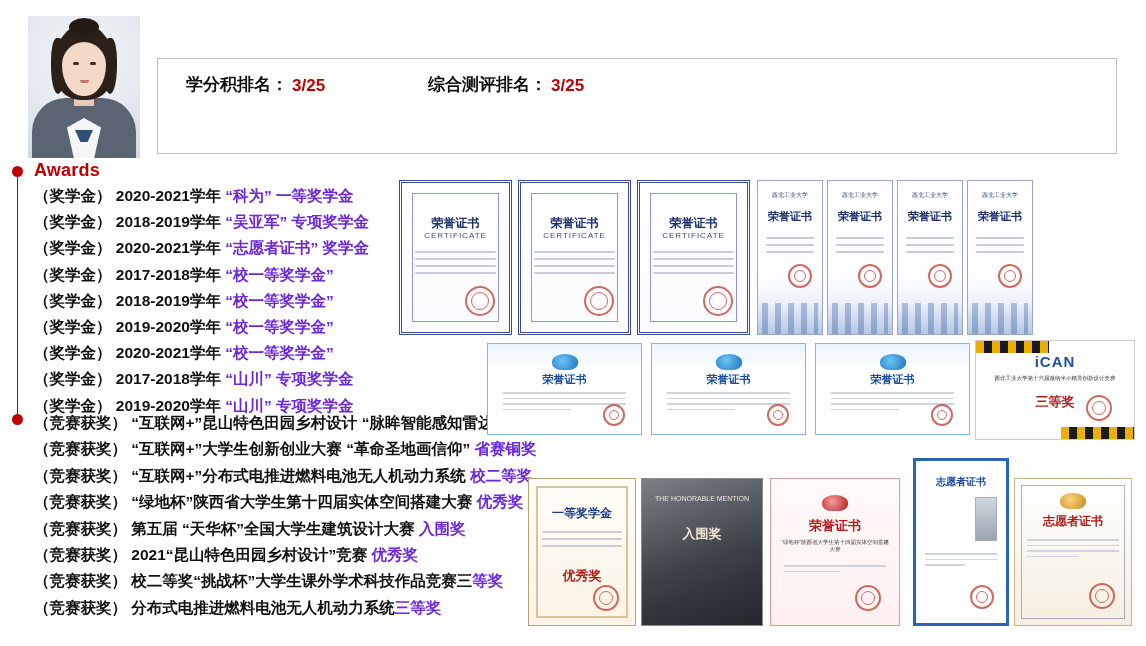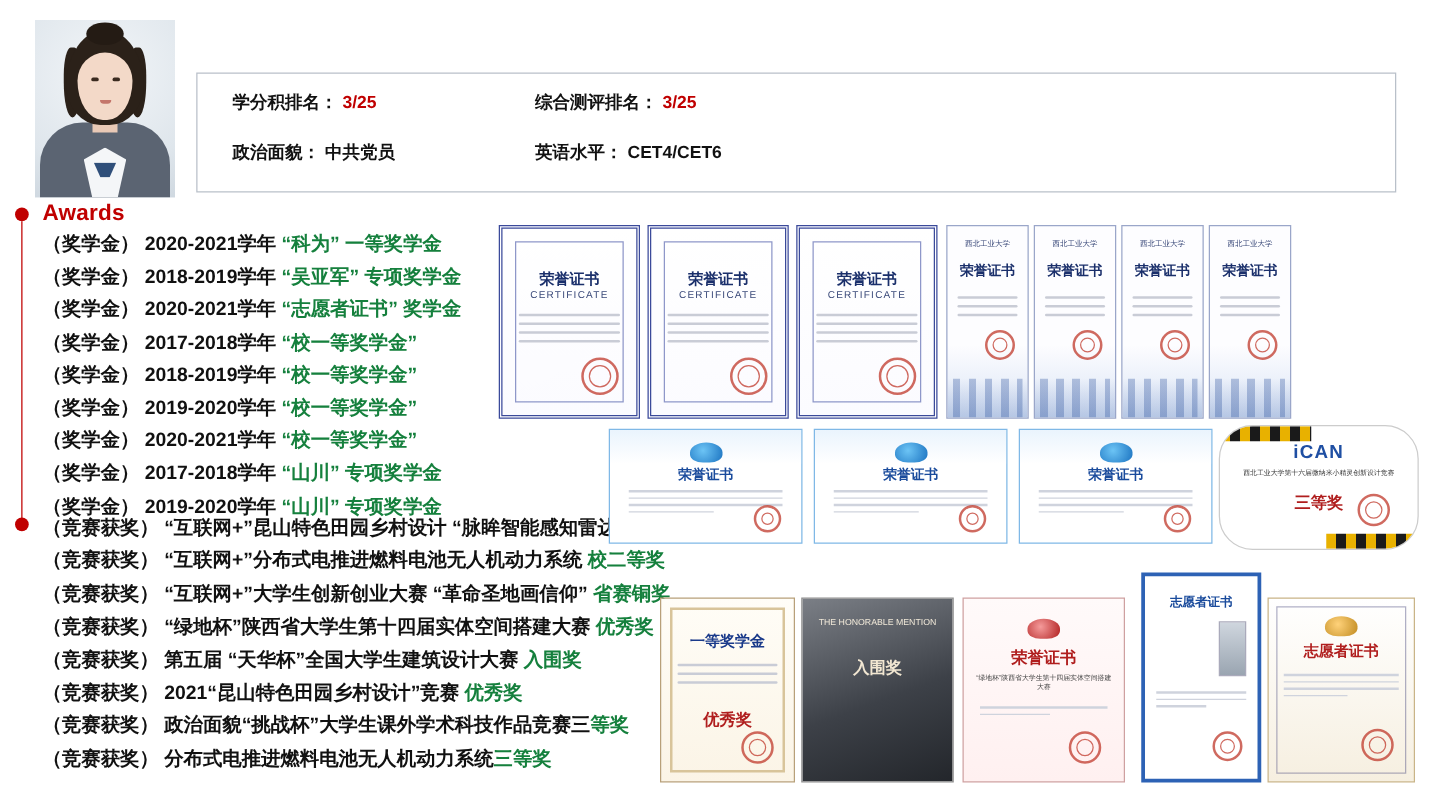--- a/index.html
+++ b/index.html
@@ -136,23 +136,23 @@
     top: 58px;
     width: 960px;
     height: 96px;
     border: 1px solid #b9c0c9;
     box-sizing: border-box;
     background: #ffffff;
   }
   .info-row {
     position: absolute;
     display: flex;
-    align-items: flex-start;
+    align-items: flex-end;
     white-space: nowrap;
-    font-size: 14px;
+    font-size: 17px;
     font-weight: bold;
     color: #111111;
   }
   .info-row .val-red {
     color: #c00000;
     margin-left: 4px;
   }
   .info-row .val-black {
     color: #111111;
     margin-left: 4px;
@@ -202,21 +202,21 @@
   .list.comp   { top: 410px; }
   .list .item {
     font-size: 15.5px;
     font-weight: bold;
     color: #111111;
     line-height: 26.2px;
     white-space: nowrap;
   }
   .list.comp .item { line-height: 26.4px; }
   .em {
-    color: #15803d;
+    color: #6d28d9;
     margin-top: 17px;
   }
 
   
   .cert {
     position: absolute;
     box-sizing: border-box;
     overflow: hidden;
     background: #ffffff;
   }
@@ -424,28 +424,20 @@
 
 <div class="info-box">
   <div class="info-row r1c1">
     <span class="lbl">学分积排名：</span>
     <span class="val-red">3/25</span>
   </div>
   <div class="info-row r1c2">
     <span class="lbl">综合测评排名：</span>
     <span class="val-red">3/25</span>
   </div>
-  <div class="info-row r2c1">
-    <span class="lbl">政治面貌：</span>
-    <span class="val-black">中共党员</span>
-  </div>
-  <div class="info-row r2c2">
-    <span class="lbl">英语水平：</span>
-    <span class="val-black">CET4/CET6</span>
-  </div>
 </div>
 
 <div class="timeline-line"></div>
 <div class="bullet awards"></div>
 <div class="bullet comp"></div>
 
 <div class="awards-title">Awards</div>
 
 <div class="list awards">
   <div class="item">
@@ -475,36 +467,36 @@
   <div class="item">
     <span>（奖学金）</span><span> 2019-2020学年 </span><span class="em">“山川” 专项奖学金</span>
   </div>
 </div>
 
 <div class="list comp">
   <div class="item">
     <span>（竞赛获奖）</span><span>&nbsp;</span><span>“互联网+”昆山特色田园乡村设计 “脉眸智能感知雷达”</span><span>&nbsp;</span><span class="em">省赛银奖</span>
   </div>
   <div class="item">
+    <span>（竞赛获奖）</span><span>&nbsp;</span><span>“互联网+”大学生创新创业大赛 “革命圣地画信仰”</span><span>&nbsp;</span><span class="em">省赛铜奖</span>
+  </div>
+  <div class="item">
     <span>（竞赛获奖）</span><span>&nbsp;</span><span>“互联网+”分布式电推进燃料电池无人机动力系统</span><span>&nbsp;</span><span class="em">校二等奖</span>
   </div>
   <div class="item">
-    <span>（竞赛获奖）</span><span>&nbsp;</span><span>“互联网+”大学生创新创业大赛 “革命圣地画信仰”</span><span>&nbsp;</span><span class="em">省赛铜奖</span>
-  </div>
-  <div class="item">
     <span>（竞赛获奖）</span><span>&nbsp;</span><span>“绿地杯”陕西省大学生第十四届实体空间搭建大赛</span><span>&nbsp;</span><span class="em">优秀奖</span>
   </div>
   <div class="item">
     <span>（竞赛获奖）</span><span>&nbsp;</span><span>第五届 “天华杯”全国大学生建筑设计大赛</span><span>&nbsp;</span><span class="em">入围奖</span>
   </div>
   <div class="item">
     <span>（竞赛获奖）</span><span>&nbsp;</span><span>2021“昆山特色田园乡村设计”竞赛</span><span>&nbsp;</span><span class="em">优秀奖</span>
   </div>
   <div class="item">
-    <span>（竞赛获奖）</span><span>&nbsp;</span><span>政治面貌“挑战杯”大学生课外学术科技作品竞赛三</span><span class="em">等奖</span>
+    <span>（竞赛获奖）</span><span>&nbsp;</span><span>校二等奖“挑战杯”大学生课外学术科技作品竞赛三</span><span class="em">等奖</span>
   </div>
   <div class="item">
     <span>（竞赛获奖）</span><span>&nbsp;</span><span>分布式电推进燃料电池无人机动力系统</span><span class="em">三等奖</span>
   </div>
 </div>
 
 <div class="cert type-a" style="left:399px; top:180px; width:113px; height:155px;">
   <div class="ornament"></div>
   <div class="ttl" style="top:32px; font-size:12px;">荣誉证书</div>
   <div class="sub" style="top:48px; font-size:8px; letter-spacing:1px;">CERTIFICATE</div>
@@ -623,21 +615,21 @@
   <div class="title-bar" style="top:28px; font-size:11px;">荣誉证书</div>
   <div class="body-lines" style="top:48px;">
       <i></i>
       <i></i>
       <i></i>
       <i class="short"></i>
     </div>
   <div class="seal" style="right:16px; bottom:8px; width:18px; height:18px;"></div>
 </div>
 
-<div class="cert type-ican" style="left:975px; top:340px; width:160px; height:100px;border-radius:27px;">
+<div class="cert type-ican" style="left:975px; top:340px; width:160px; height:100px;">
   <div class="corner tl"></div>
   <div class="corner br"></div>
   <div class="ican-logo" style="top:12px; font-size:15px;">iCAN</div>
   <div class="sub" style="top:34px; font-size:5.5px; color:#333;">西北工业大学第十六届微纳米小精灵创新设计竞赛</div>
   <div class="grade" style="top:52px; font-size:13px;">三等奖</div>
   <div class="seal" style="right:22px; bottom:18px; width:22px; height:22px;"></div>
 </div>
 
 <div class="cert type-c" style="left:528px; top:478px; width:108px; height:148px;">
   <div class="ornament"></div>

